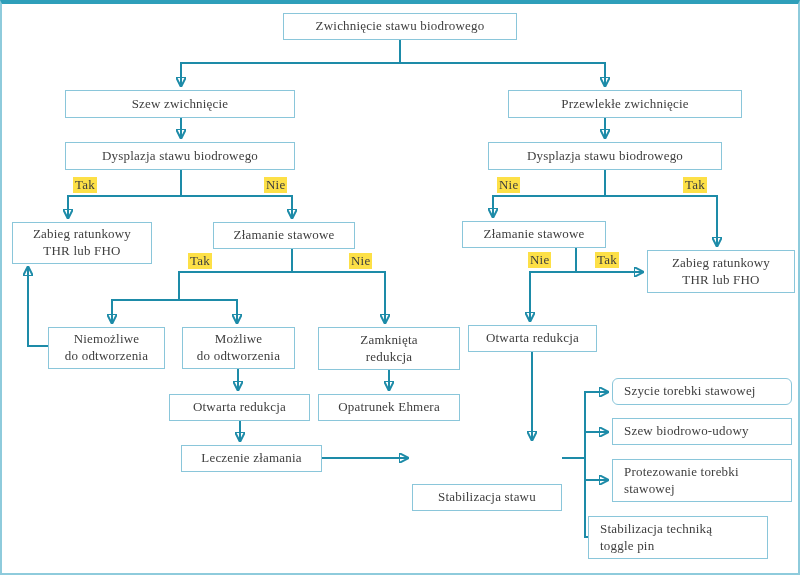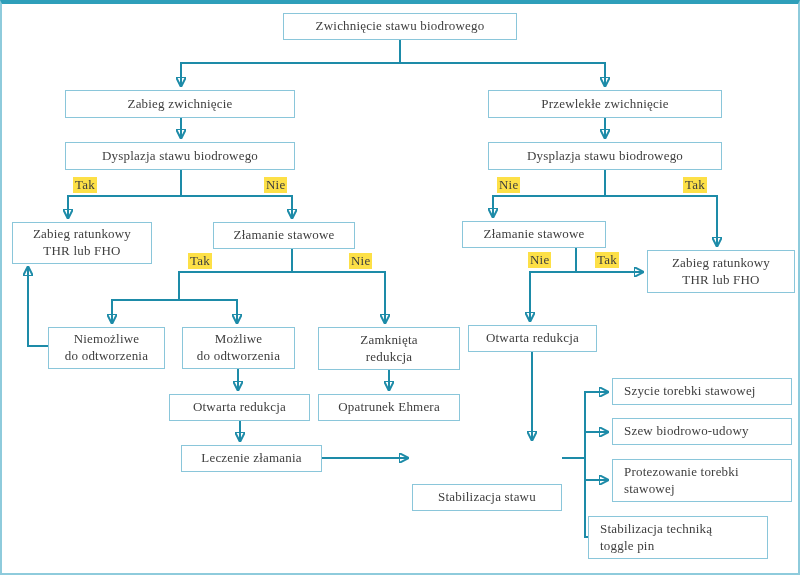--- a/index.html
+++ b/index.html
@@ -78,25 +78,25 @@
 
     <path d="M562,458 H585"></path>
     <path d="M585,458 V392 H608" marker-end="url(#arr)"></path>
     <path d="M585,458 V432 H608" marker-end="url(#arr)"></path>
     <path d="M585,458 V480 H608" marker-end="url(#arr)"></path>
     <path d="M585,458 V537 H608" marker-end="url(#arr)"></path>
   </svg>
 
   <div class="node" style="left:283px;top:13px;width:234px;height:27px;">Zwichnięcie stawu biodrowego</div>
 
-  <div class="node" style="left:65px;top:90px;width:230px;height:28px;">Zabieg zwichnięcie</div>
+  <div class="node" style="left:65px;top:90px;width:230px;height:28px;">Szew zwichnięcie</div>
 
   <div class="node" style="left:65px;top:142px;width:230px;height:28px;">Dysplazja stawu biodrowego</div>
 
-  <div class="node" style="left:488px;top:90px;width:234px;height:28px;">Przewlekłe zwichnięcie</div>
+  <div class="node" style="left:508px;top:90px;width:234px;height:28px;">Przewlekłe zwichnięcie</div>
 
   <div class="node" style="left:488px;top:142px;width:234px;height:28px;">Dysplazja stawu biodrowego</div>
 
   <div class="node" style="left:12px;top:222px;width:140px;height:42px;">Zabieg ratunkowy
 THR lub FHO</div>
 
   <div class="node" style="left:213px;top:222px;width:142px;height:27px;">Złamanie stawowe</div>
 
   <div class="node" style="left:462px;top:221px;width:144px;height:27px;">Złamanie stawowe</div>
 
@@ -115,21 +115,21 @@
   <div class="node" style="left:468px;top:325px;width:129px;height:27px;">Otwarta redukcja</div>
 
   <div class="node" style="left:169px;top:394px;width:141px;height:27px;">Otwarta redukcja</div>
 
   <div class="node" style="left:318px;top:394px;width:142px;height:27px;">Opatrunek Ehmera</div>
 
   <div class="node" style="left:169px;top:445px;width:141px;height:27px;margin-left:12px;">Leczenie złamania</div>
 
   <div class="node" style="left:412px;top:444px;width:150px;height:27px;margin-top:40px;">Stabilizacja stawu</div>
 
-  <div class="node leftalign" style="left:612px;top:378px;width:180px;height:27px;">Szycie torebki stawowej</div>
+  <div class="node leftalign" style="left:612px;top:378px;width:180px;height:27px;border-radius:6px;">Szycie torebki stawowej</div>
 
   <div class="node leftalign" style="left:612px;top:418px;width:180px;height:27px;text-align:center;">Szew biodrowo-udowy</div>
 
   <div class="node leftalign" style="left:612px;top:459px;width:180px;height:43px;">Protezowanie torebki
 stawowej</div>
 
   <div class="node leftalign" style="left:588px;top:516px;width:180px;height:43px;">Stabilizacja techniką
 toggle pin</div>
 
   <span class="edge-label" style="left:73px;top:177px;">Tak</span>

